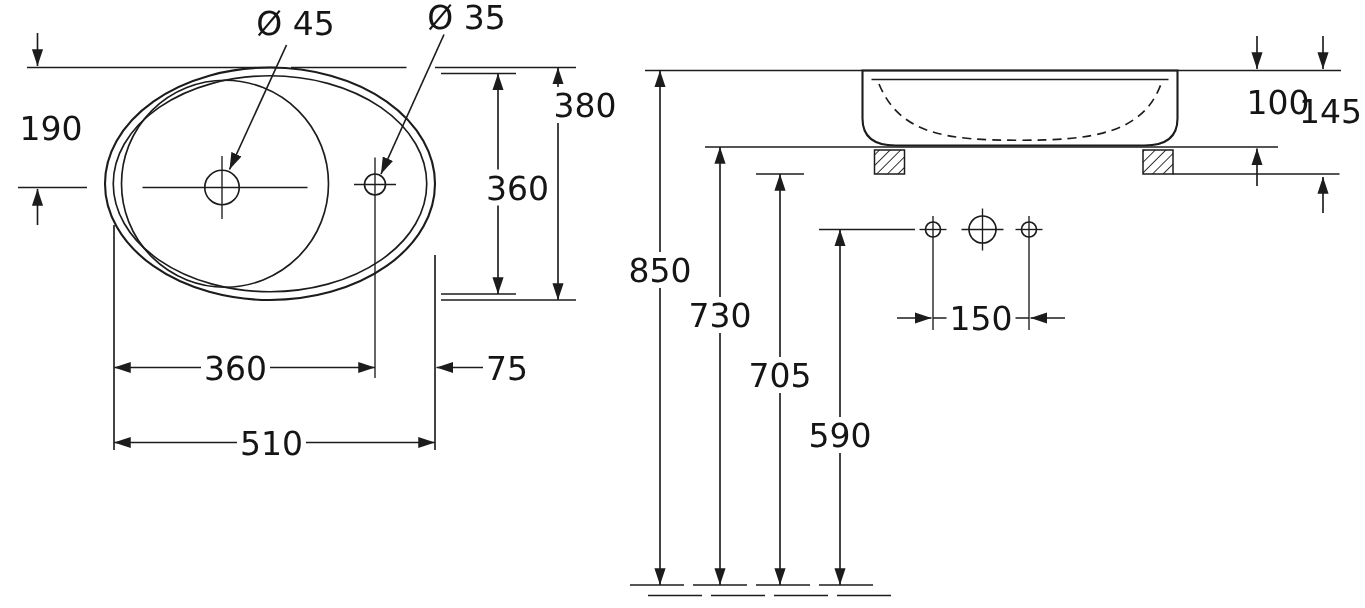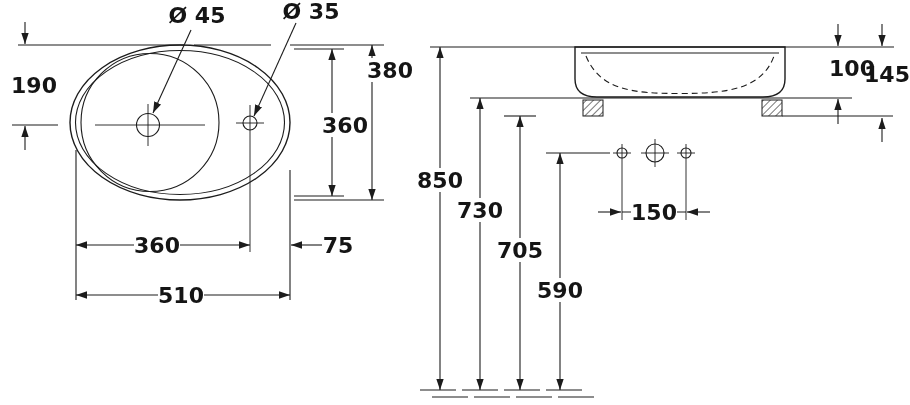--- a/index.html
+++ b/index.html
@@ -1,16 +1,16 @@
 <!DOCTYPE html>
 <html><head>
 <meta charset="utf-8">
 <style>
   html,body{margin:0;padding:0;background:#fff;}
-  .stage{width:910px;height:405px;background:#fff;position:relative;overflow:hidden;font-weight:bold;}
+  .stage{width:910px;height:405px;background:#fff;position:relative;overflow:hidden;}
   svg{display:block;}
   .o{stroke:#1c1c1c;stroke-width:1.4;fill:none;}
   .ot{stroke:#1c1c1c;stroke-width:1.1;fill:none;}
   .dim{stroke:#1c1c1c;stroke-width:1.1;fill:none;}
   .thin{stroke:#1c1c1c;stroke-width:0.9;fill:none;}
   .dash{stroke:#1c1c1c;stroke-width:1.1;fill:none;stroke-dasharray:6 4;}
   .bg{fill:#ffffff;stroke:none;}
   text{font-family:"DejaVu Sans","Liberation Sans",sans-serif;font-size:22px;fill:#151515;}
   .lbl{text-anchor:middle;}
 </style>

